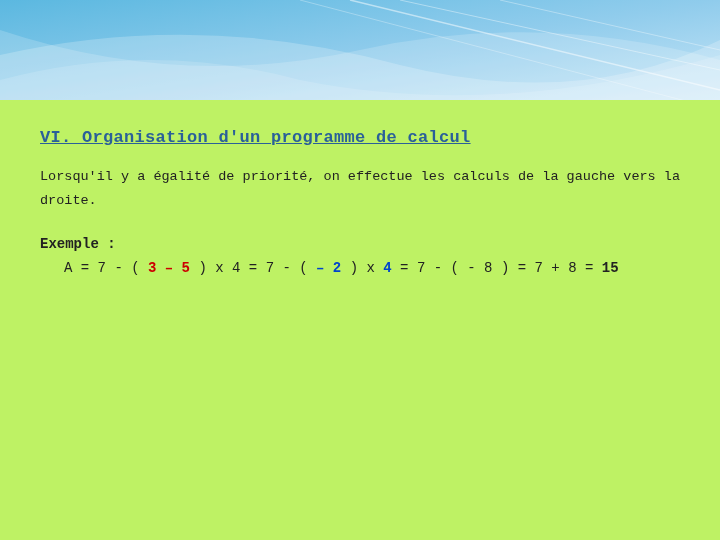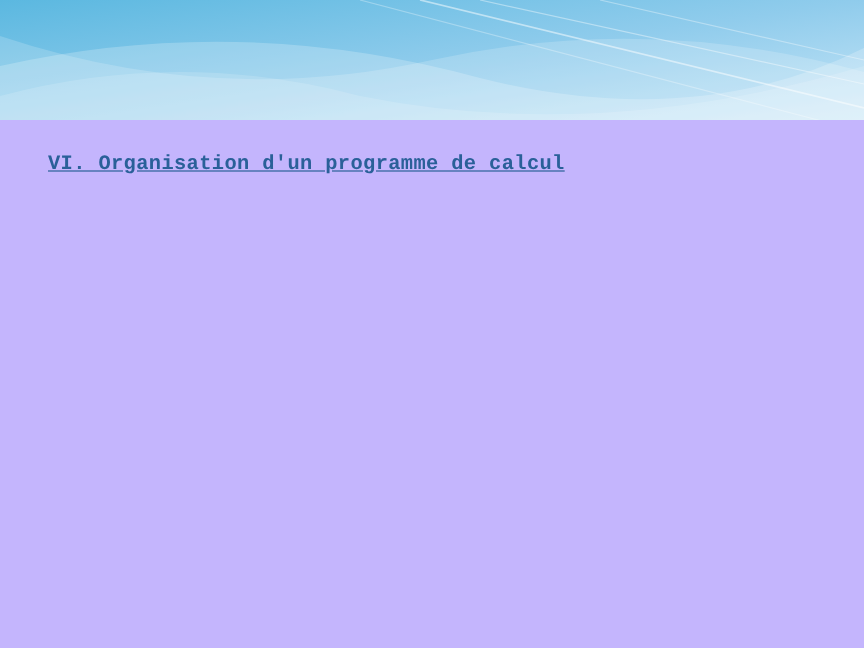--- a/index.html
+++ b/index.html
@@ -34,21 +34,21 @@
       width: 100%;
       height: 100%;
     }
 
     .content-area {
       position: absolute;
       top: 100px;
       left: 0;
       right: 0;
       bottom: 0;
-      background: #c4b5fd;
+      background: #bef264;
       padding: 28px 40px 32px 40px;
     }
 
     .section-title {
       font-family: 'Courier New', Courier, monospace;
       font-size: 17px;
       font-weight: bold;
       color: #2a6099;
       text-decoration: underline;
       margin-bottom: 18px;
@@ -119,16 +119,23 @@
     <line x1="500" y1="0" x2="720" y2="50" stroke="rgba(255,255,255,0.35)" stroke-width="1"></line>
     <line x1="300" y1="0" x2="720" y2="110" stroke="rgba(255,255,255,0.3)" stroke-width="1"></line>
   </svg>
 </div>
 
 <div class="content-area">
 
   <div class="section-title">VI. Organisation d'un programme de calcul</div>
 
 
+  <div class="paragraph">
+    Lorsqu'il y a égalité de priorité, on effectue les calculs de la gauche vers la droite.
+  </div>
 
+  <div class="example-label">Exemple :</div>
 
+  <div class="example-formula">
+    A = 7 - ( <span class="highlight-red">3 – 5</span> ) x 4 = 7 - ( <span class="highlight-blue">– 2</span> ) x <span class="highlight-blue">4</span> = 7 - ( - 8 ) = 7 + 8 = <span class="highlight-bold">15</span>
+  </div>
 
 </div>
 
 </body></html>

